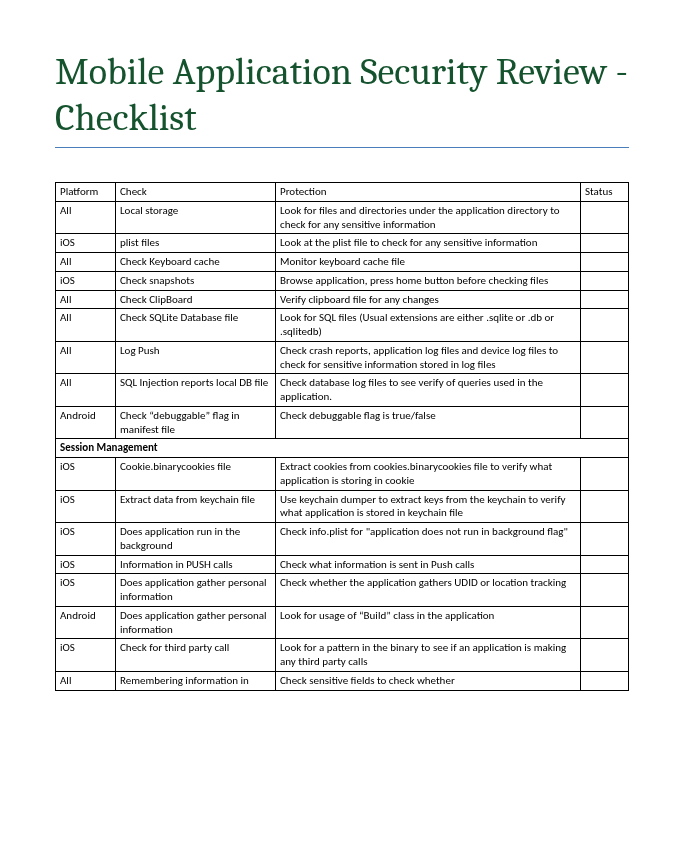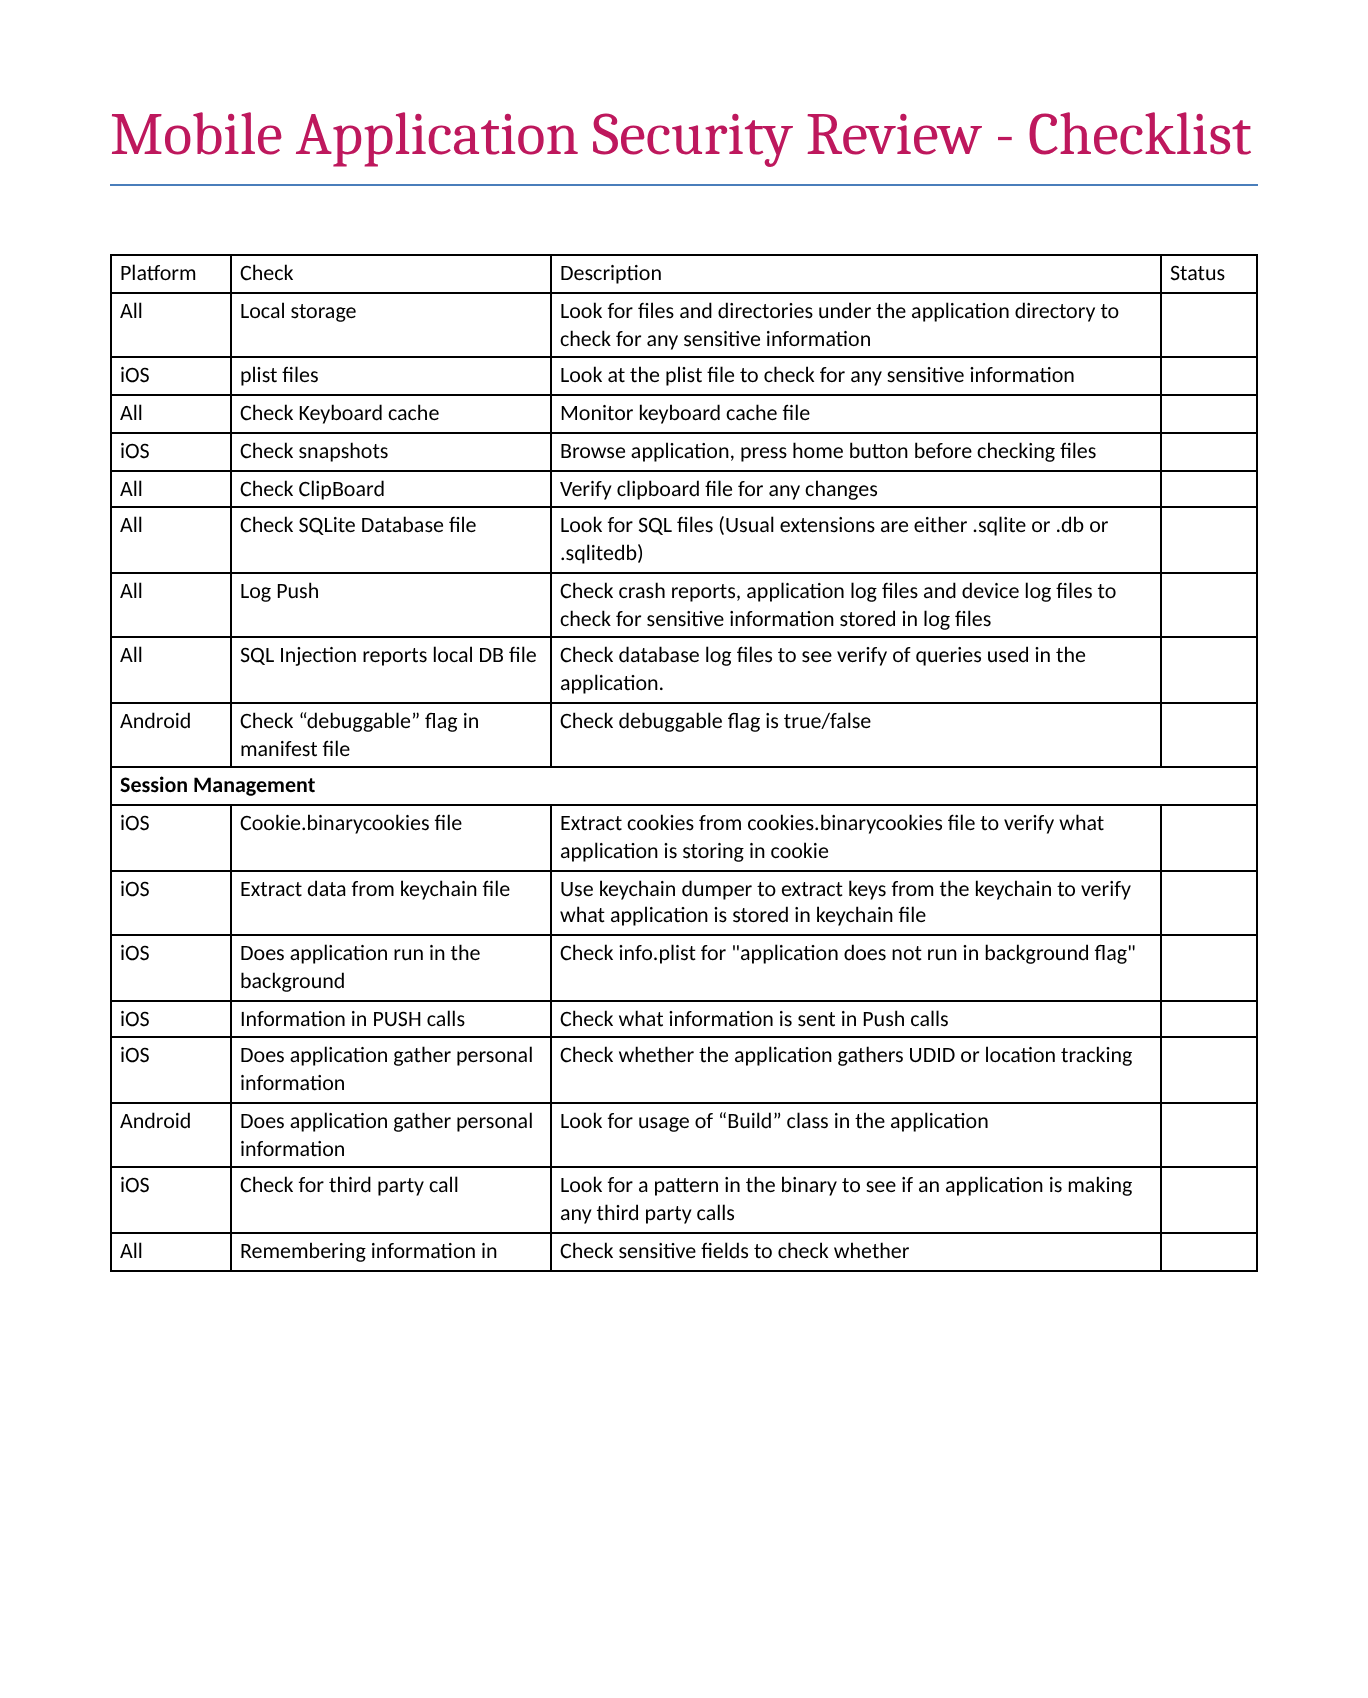--- a/index.html
+++ b/index.html
@@ -7,22 +7,22 @@
     padding: 50px 55px;
     font-family: Calibri, "Segoe UI", Arial, sans-serif;
     background: #fff;
     color: #000;
     width: 684px;
     box-sizing: border-box;
   }
   h1 {
     font-family: Cambria, Georgia, serif;
     font-weight: normal;
-    color: #be185d;
-    font-size: 30px;
+    color: #14532d;
+    font-size: 38px;
     line-height: 1.2;
     margin: 0 0 8px 0;
     padding-bottom: 6px;
     border-bottom: 1px solid #4a7ebb;
   }
   table {
     border-collapse: collapse;
     width: 100%;
     margin-top: 34px;
     font-size: 11px;
@@ -54,21 +54,21 @@
   <colgroup>
     <col class="platform">
       <col class="check">
       <col class="desc">
       <col class="status">
   </colgroup>
   <thead>
     <tr>
       <th>Platform</th>
       <th>Check</th>
-      <th>Description</th>
+      <th>Protection</th>
       <th>Status</th>
     </tr>
   </thead>
   <tbody id="tbody">
       <tr>
         <td>All</td>
         <td>Local storage</td>
         <td>Look for files and directories under the application directory to check for any sensitive information</td>
         <td></td>
       </tr>

